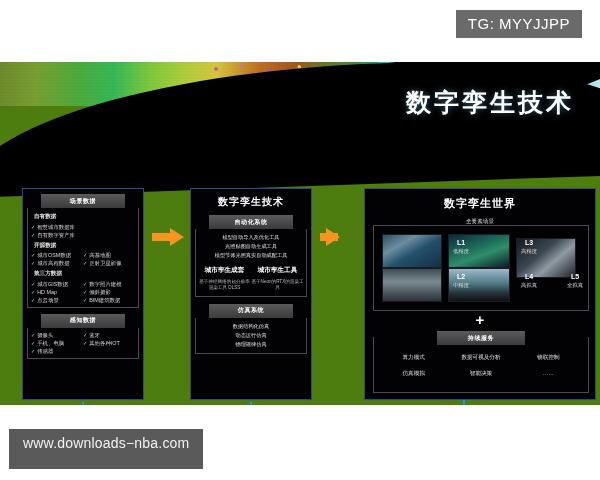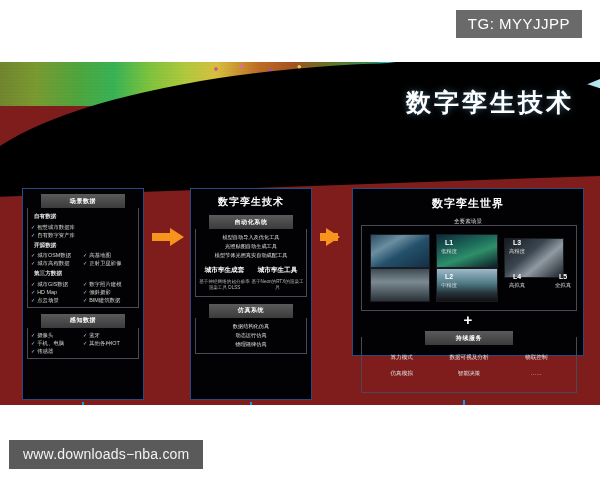--- a/index.html
+++ b/index.html
@@ -16,28 +16,28 @@
     background:#6a6a6a;color:#ffffff;
     font-size:15px;letter-spacing:.5px;
     padding:5px 12px 6px 12px;
     z-index:40;
   }
   
   .site-badge{
     position:absolute;left:9px;bottom:11px;
     background:#5a5a5a;color:#f2f2f2;
     font-size:14px;letter-spacing:.2px;
-    padding:6px 14px 7px 14px;
+    padding:6px 14px 18px 14px;
     z-index:40;
   }
   
   .slide{
     position:absolute;left:0;top:62px;
     width:600px;height:343px;
-    background:#7f1d1d;
+    background:#4d7c0f;
     overflow:hidden;
   }
   
   .rainbow{
     position:absolute;left:0;top:0;width:600px;height:44px;
     background:
       linear-gradient(92deg,
         #6f8b2a 0%, #7aa32c 6%, #49b03a 13%, #2fbf55 19%,
         #7fd23a 25%, #b9d83a 31%, #e3cf3c 36%, #c86f1f 43%,
         #a8521a 49%, #5a7b22 55%, #2f8f4c 61%, #16a58f 68%,
@@ -131,21 +131,21 @@
   .mid-line{
     color:#e2e2e2;font-size:5.2px;text-align:center;line-height:9px;
   }
   .mid-btn{
     color:#ffffff;font-size:6.6px;font-weight:700;text-align:center;
   }
   .mid-sub{
     color:#b9b9b9;font-size:4.6px;text-align:center;line-height:6.4px;
   }
   
-  #colRight{left:352px;top:126px;width:232px;height:168px;}
+  #colRight{left:364px;top:126px;width:232px;height:212px;}
   #colRight .col-head{font-size:11px;padding-top:7px;}
   .rc-sub{color:#dcdcdc;font-size:5.6px;text-align:center;margin-top:7px;}
   .scene-box{
     position:absolute;left:8px;top:36px;width:216px;height:86px;
     border:1px solid #4a4a56;box-sizing:border-box;
   }
   .thumbs{position:absolute;left:8px;top:8px;}
   .thumb{position:absolute;border:1px solid #1b1b22;box-sizing:border-box;}
   .t1{left:0;top:0;width:60px;height:34px;
       background:linear-gradient(150deg,#2b4e66,#6b8ea0 30%,#24506b 55%,#123045);}

